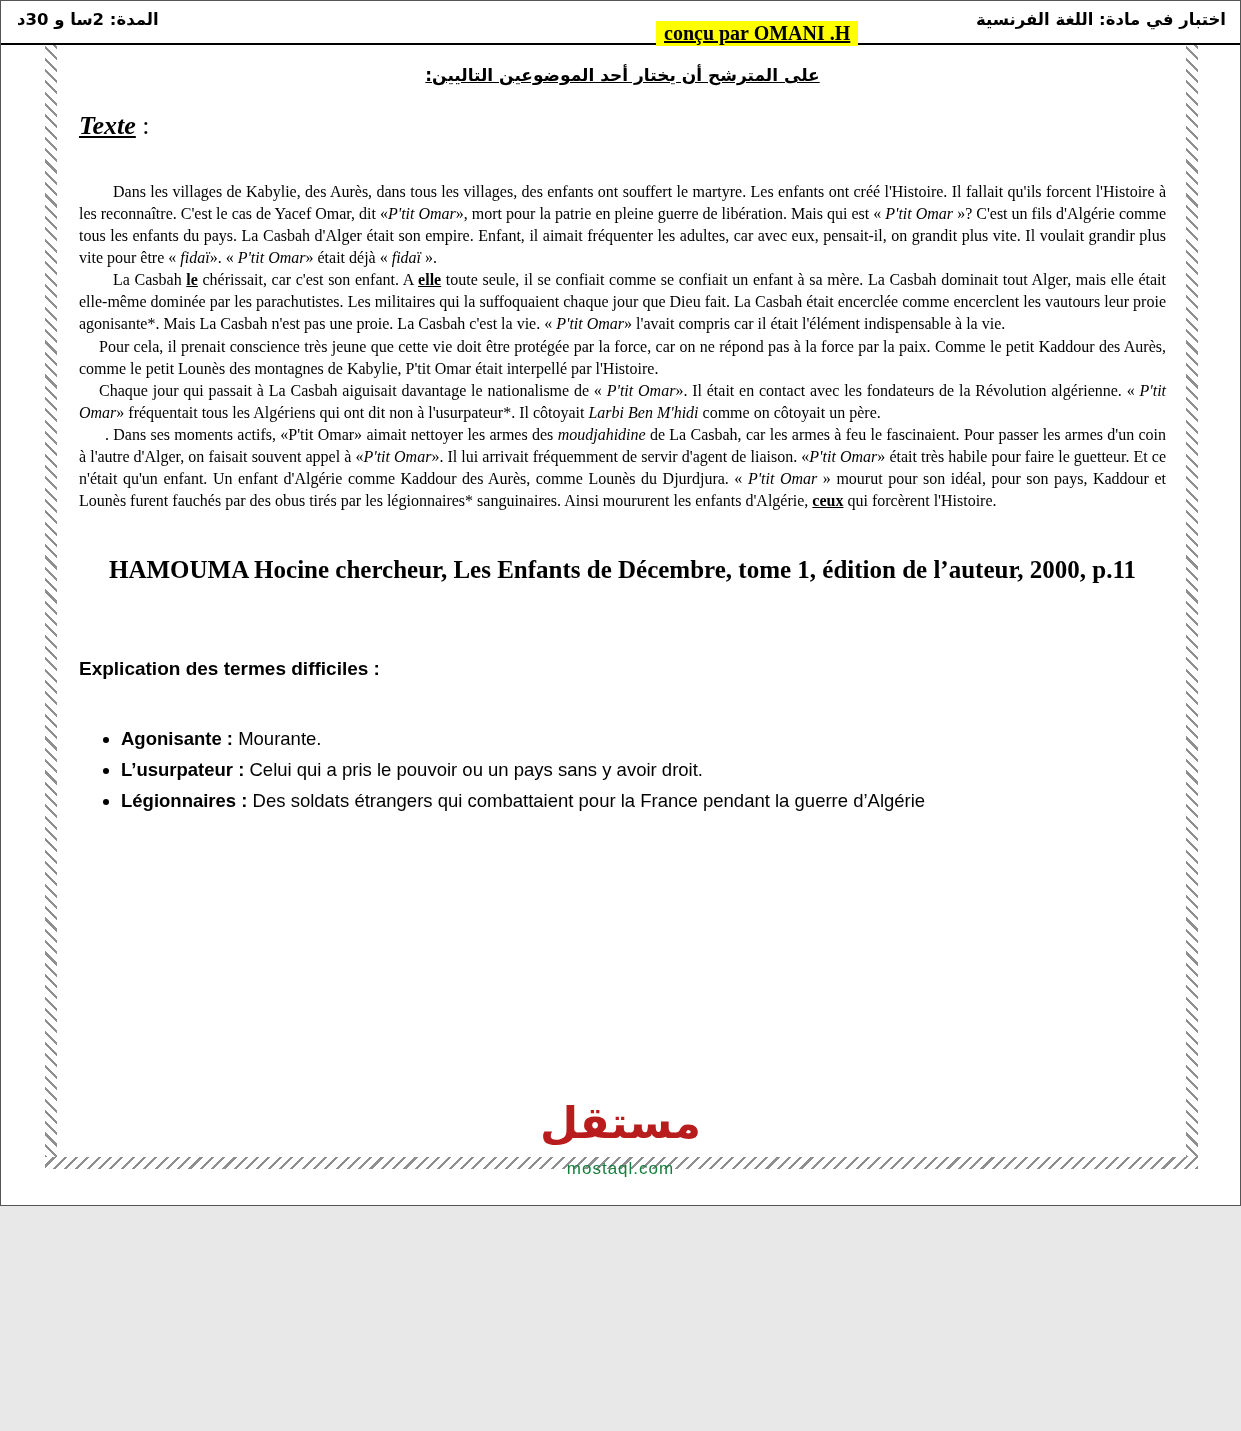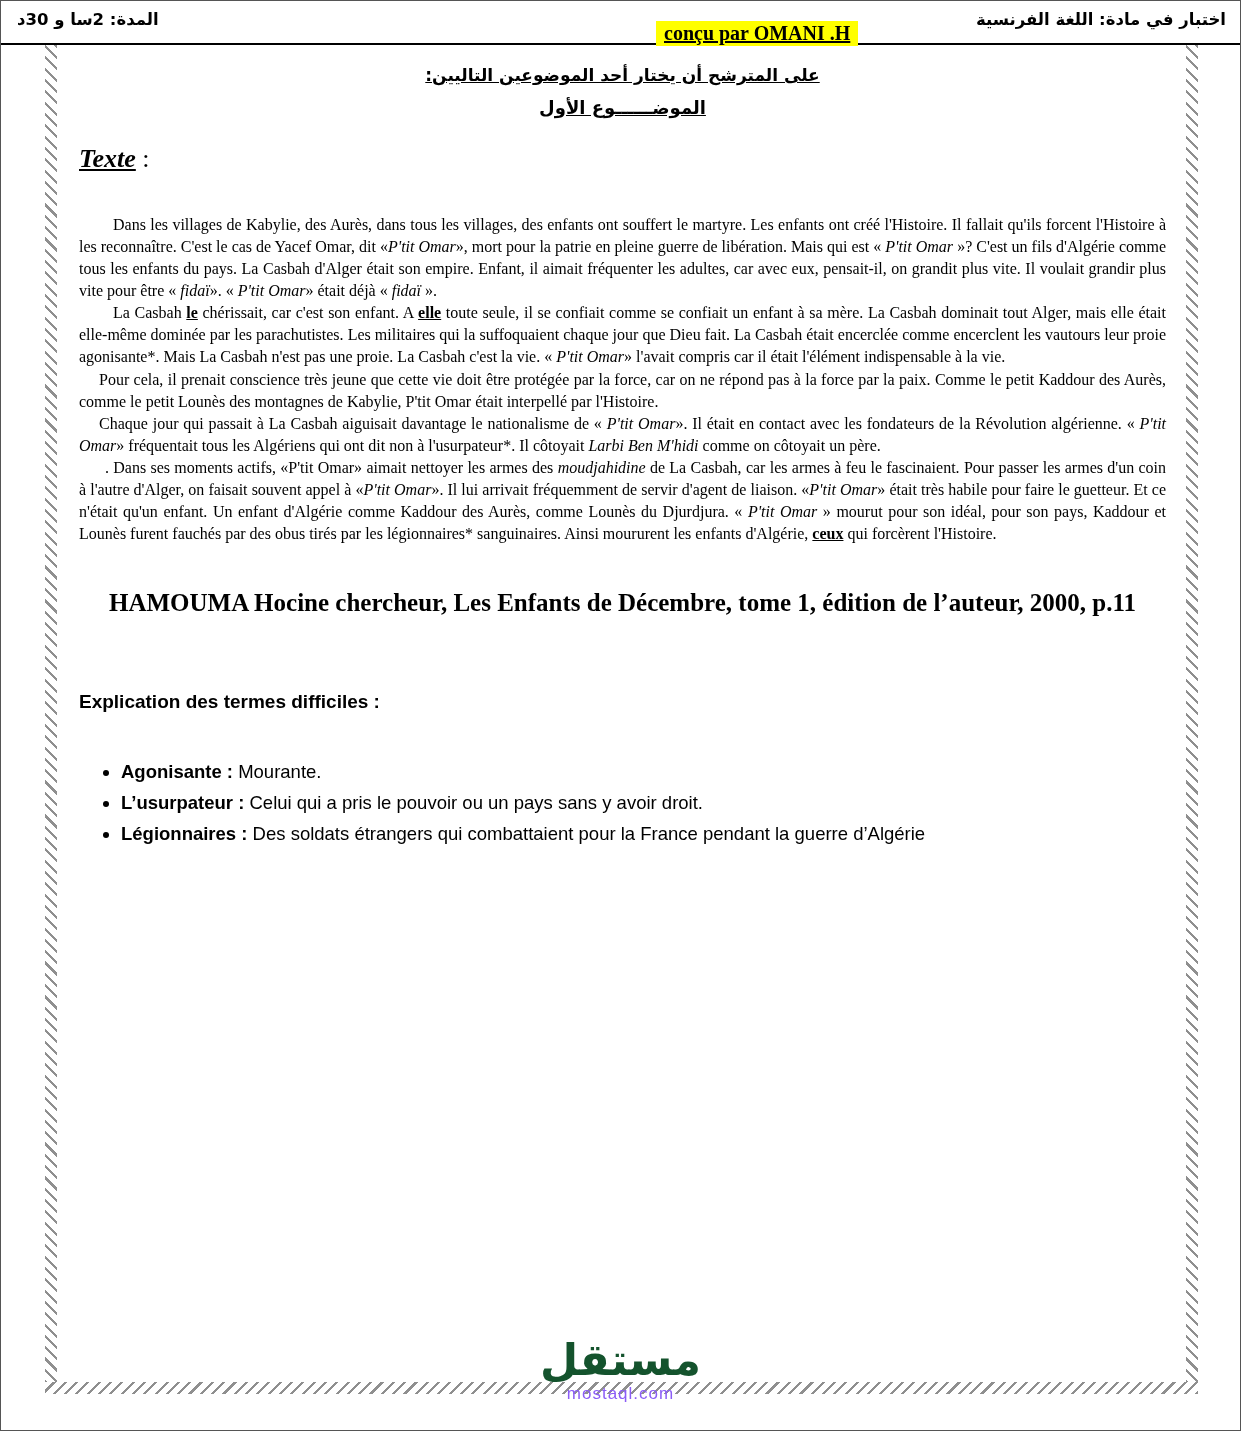--- a/index.html
+++ b/index.html
@@ -1,18 +1,18 @@
 <!DOCTYPE html>
 <html lang="fr"><head>
 <meta charset="utf-8">
 <style>
   html,body { margin:0; padding:0; background:#e8e8e8; }
   .page {
     position: relative;
-    width: 1241px; height: 1431px;
+    width: 1241px; height: 1206px;
     margin: 0 auto;
     background: #ffffff;
     border: 1px solid #555;
     box-sizing: border-box;
     overflow: hidden;
     color: #000;
     font-family: "Liberation Serif", serif;
   }
   
   .header {
@@ -108,29 +108,29 @@
   .watermark {
     position: absolute;
     left: 0; right: 0; bottom: 26px;
     text-align: center;
     pointer-events: none;
   }
   .wm-ar {
     font-family: "DejaVu Sans", sans-serif;
     font-weight: bold;
     font-size: 44px;
-    color: #14532d;
+    color: #b91c1c;
     line-height: 1.0;
   }
   .wm-domain {
     font-family: "Liberation Sans", sans-serif;
     font-size: 17px;
     letter-spacing: 1px;
-    color: #8b5cf6;
-    margin-top: 2px;
+    color: #15803d;
+    margin-top: 14px;
   }
 </style>
 </head>
 <body>
 
 <div class="page">
 
   <div class="header">
     <div class="h-ar h-left" dir="rtl">المدة: 2سا و 30د</div>
     <div class="h-center">conçu par OMANI .H</div>
@@ -138,21 +138,20 @@
   </div>
 
   <div class="zz zz-left"></div>
   <div class="zz zz-right"></div>
   <div class="zz zz-bottom"></div>
 
   <div class="content">
 
     <div class="instr" dir="rtl">
       <div class="instr1">على المترشح أن يختار أحد الموضوعين التاليين:</div>
-      <div class="instr2">الموضــــــوع الأول</div>
     </div>
 
     <div class="texte-line">
       <span class="texte-label">Texte</span><span> :</span>
     </div>
 
 
     <div class="body" id="text-body">
         <p><span>Dans les villages de Kabylie, des Aurès, dans tous les villages, des enfants ont souffert le martyre. Les enfants ont créé l'Histoire. Il fallait qu'ils forcent l'Histoire à les reconnaître. C'est le cas de Yacef Omar, dit «</span><span class="i">P'tit Omar</span><span>», mort pour la patrie en pleine guerre de libération. Mais qui est « </span><span class="i">P'tit Omar </span><span>»? C'est un fils d'Algérie comme tous les enfants du pays. La Casbah d'Alger était son empire. Enfant, il aimait fréquenter les adultes, car avec eux, pensait-il, on grandit plus vite. Il voulait grandir plus vite pour être « </span><span class="i">fidaï</span><span>». « </span><span class="i">P'tit Omar</span><span>» était déjà « </span><span class="i">fidaï</span><span> ».</span></p>
         <p><span>La Casbah </span><span class="bu">le</span><span> chérissait, car c'est son enfant. A </span><span class="bu">elle</span><span> toute seule, il se confiait comme se confiait un enfant à sa mère. La Casbah dominait tout Alger, mais elle était elle-même dominée par les parachutistes. Les militaires qui la suffoquaient chaque jour que Dieu fait. La Casbah était encerclée comme encerclent les vautours leur proie agonisante*. Mais La Casbah n'est pas une proie. La Casbah c'est la vie.   « </span><span class="i">P'tit Omar</span><span>» l'avait compris car il était l'élément indispensable à la vie.</span></p>

